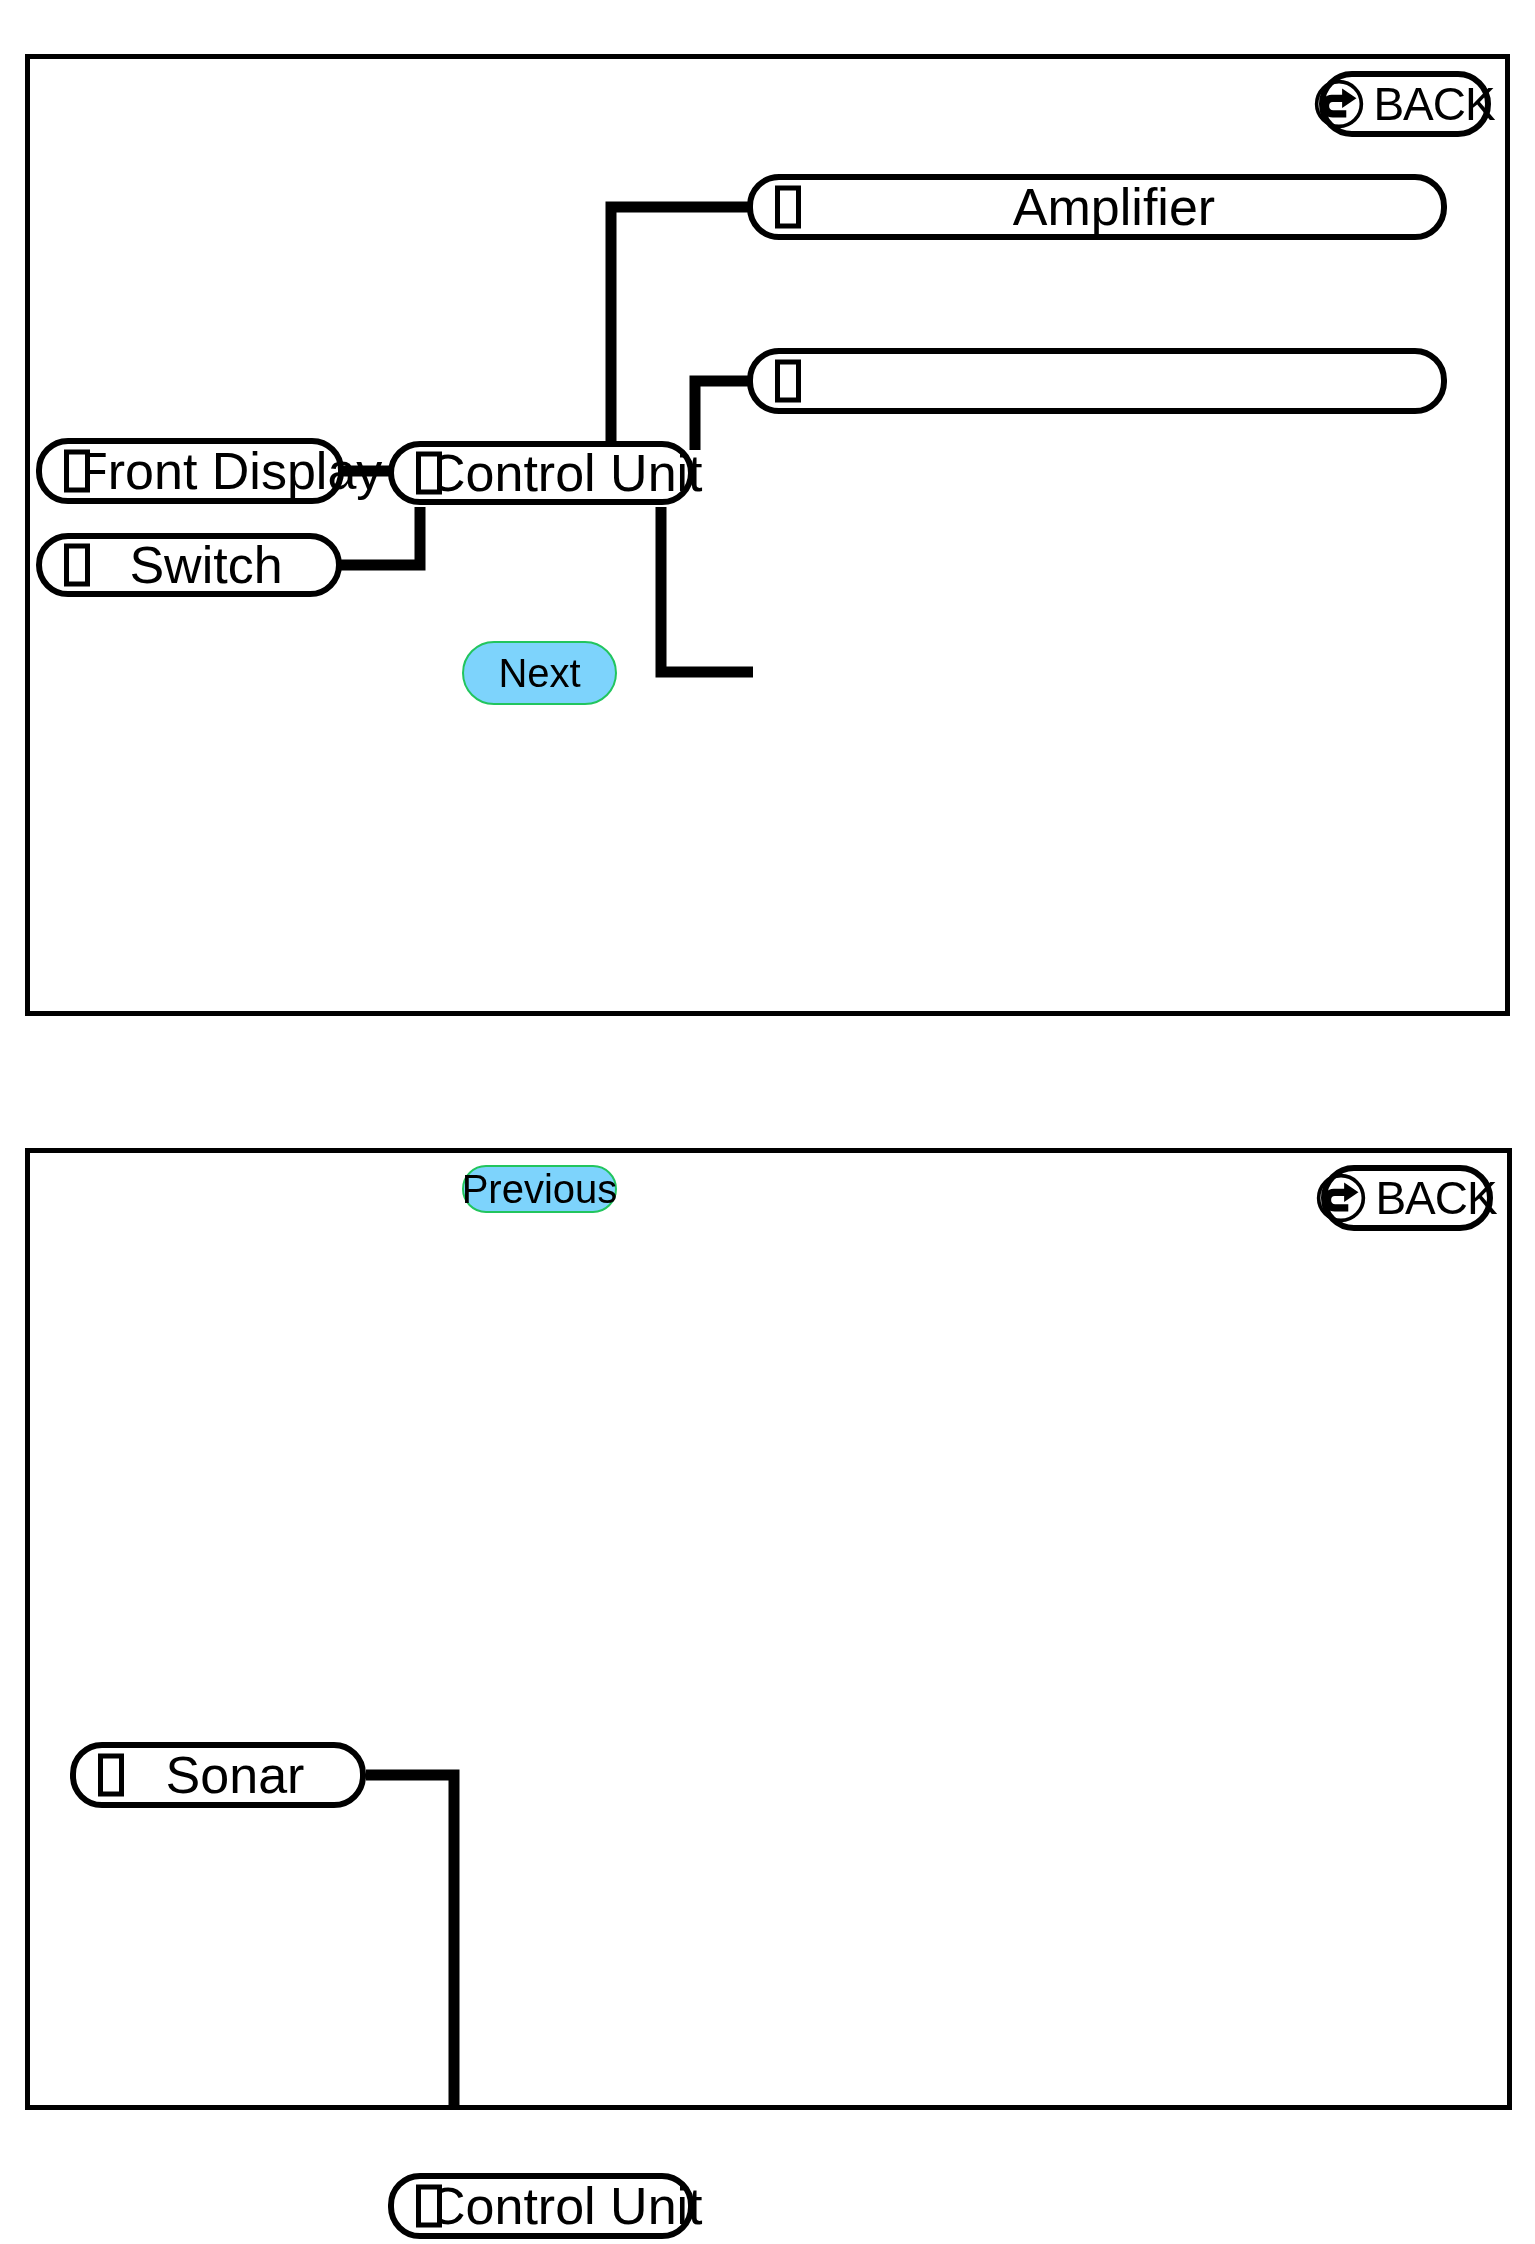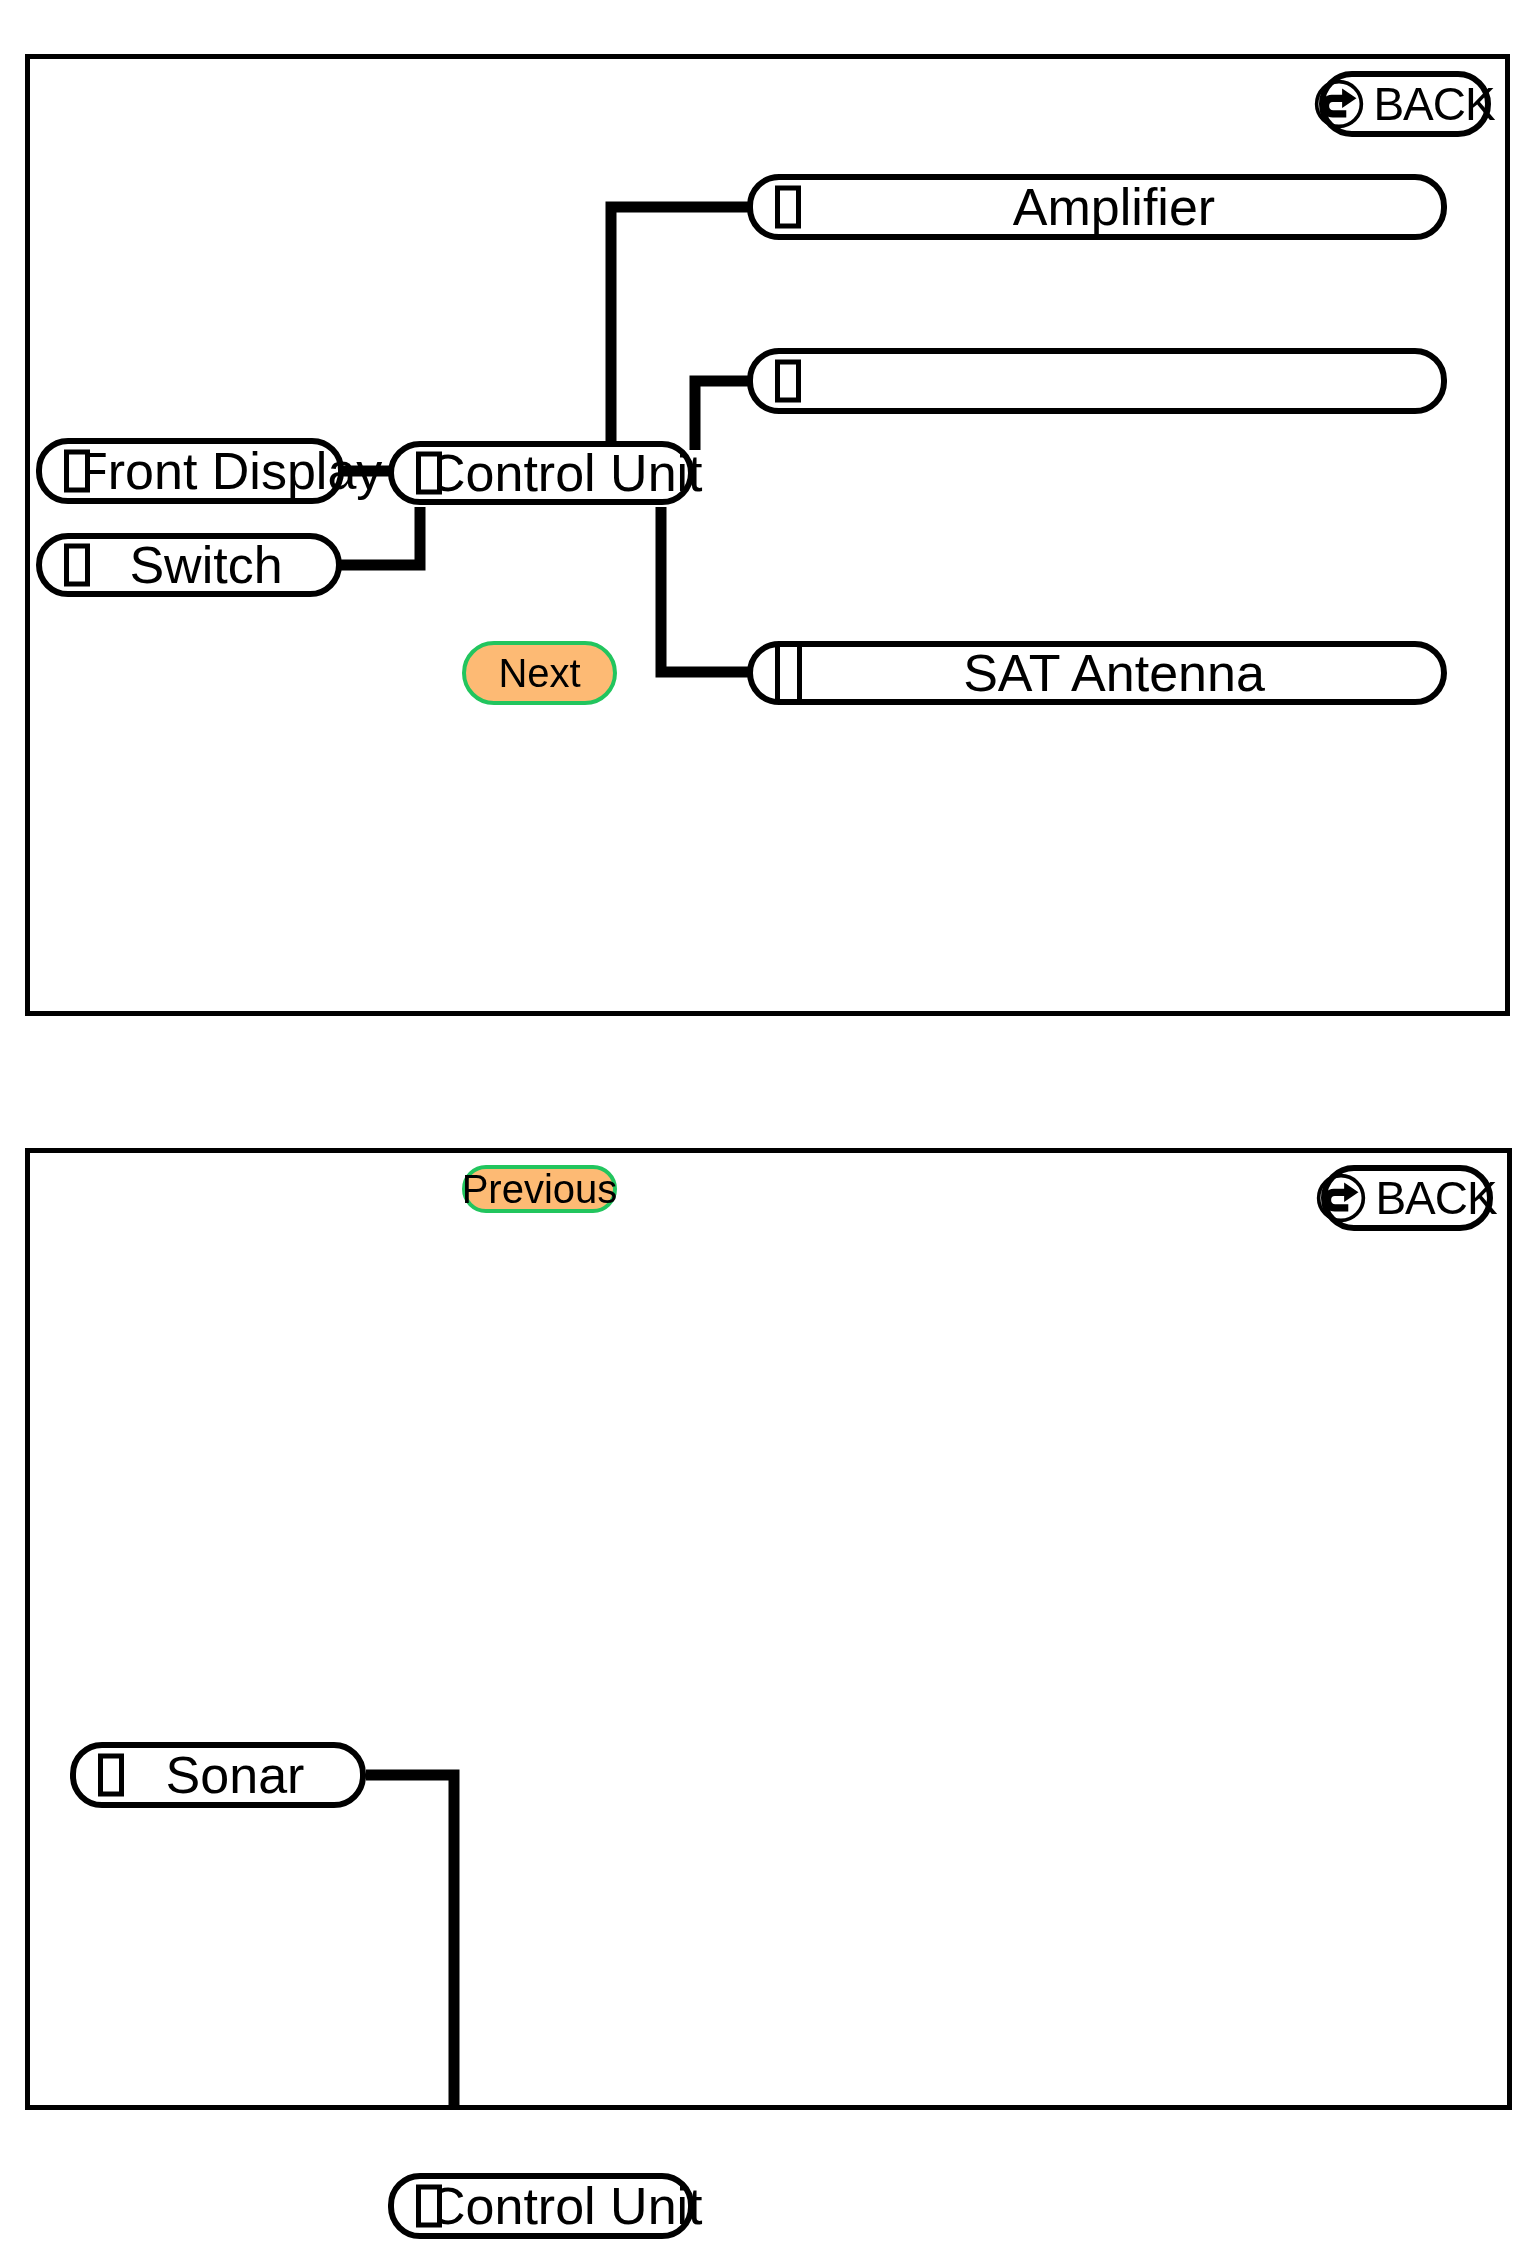--- a/index.html
+++ b/index.html
@@ -67,23 +67,23 @@
     font-size: 52px;
     letter-spacing: 0px;
     line-height: 1;
     white-space: nowrap;
   }
 
   
   .btn {
     position: absolute;
     box-sizing: border-box;
-    border: 4px solid #22c55e;
+    border: 2px solid #22c55e;
     border-radius: 32px;
-    background: #fdba74;
+    background: #7dd3fc;
     display: flex;
     align-items: center;
     justify-content: center;
     font-size: 40px;
     line-height: 1;
     white-space: nowrap;
     z-index: 6;
   }
 
   
@@ -157,24 +157,20 @@
     <div class="node" style="left:358px; top:382px; width:306px; height:64px;">
       <span class="glyph"></span>
       <span class="label">Control Unit</span>
     </div>
 
     <div class="node" style="left:6px; top:474px; width:306px; height:64px;">
       <span class="glyph"></span>
       <span class="label">Switch</span>
     </div>
 
-    <div class="node" style="left:717px; top:582px; width:700px; height:64px;">
-      <span class="glyph tall"></span>
-      <span class="label">SAT Antenna</span>
-    </div>
 
     <div class="btn" style="left:432px; top:582px; width:155px; height:64px;">
       <span>Next</span>
     </div>
 
   </div>
 </div>
 
 <div class="panel" id="panel-2">
   <div class="panel-canvas">

